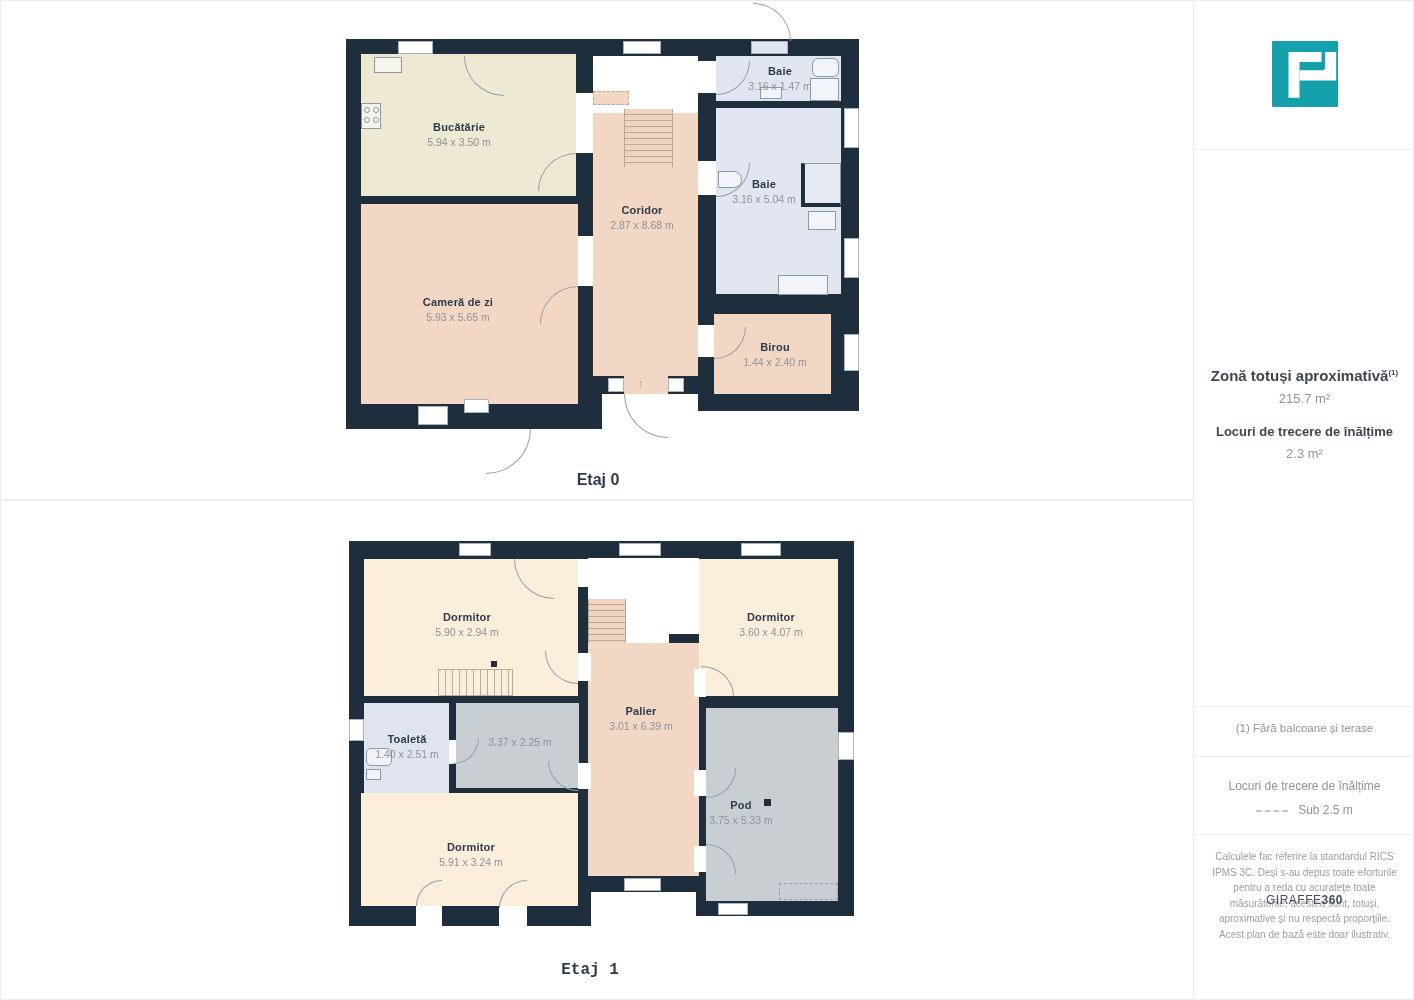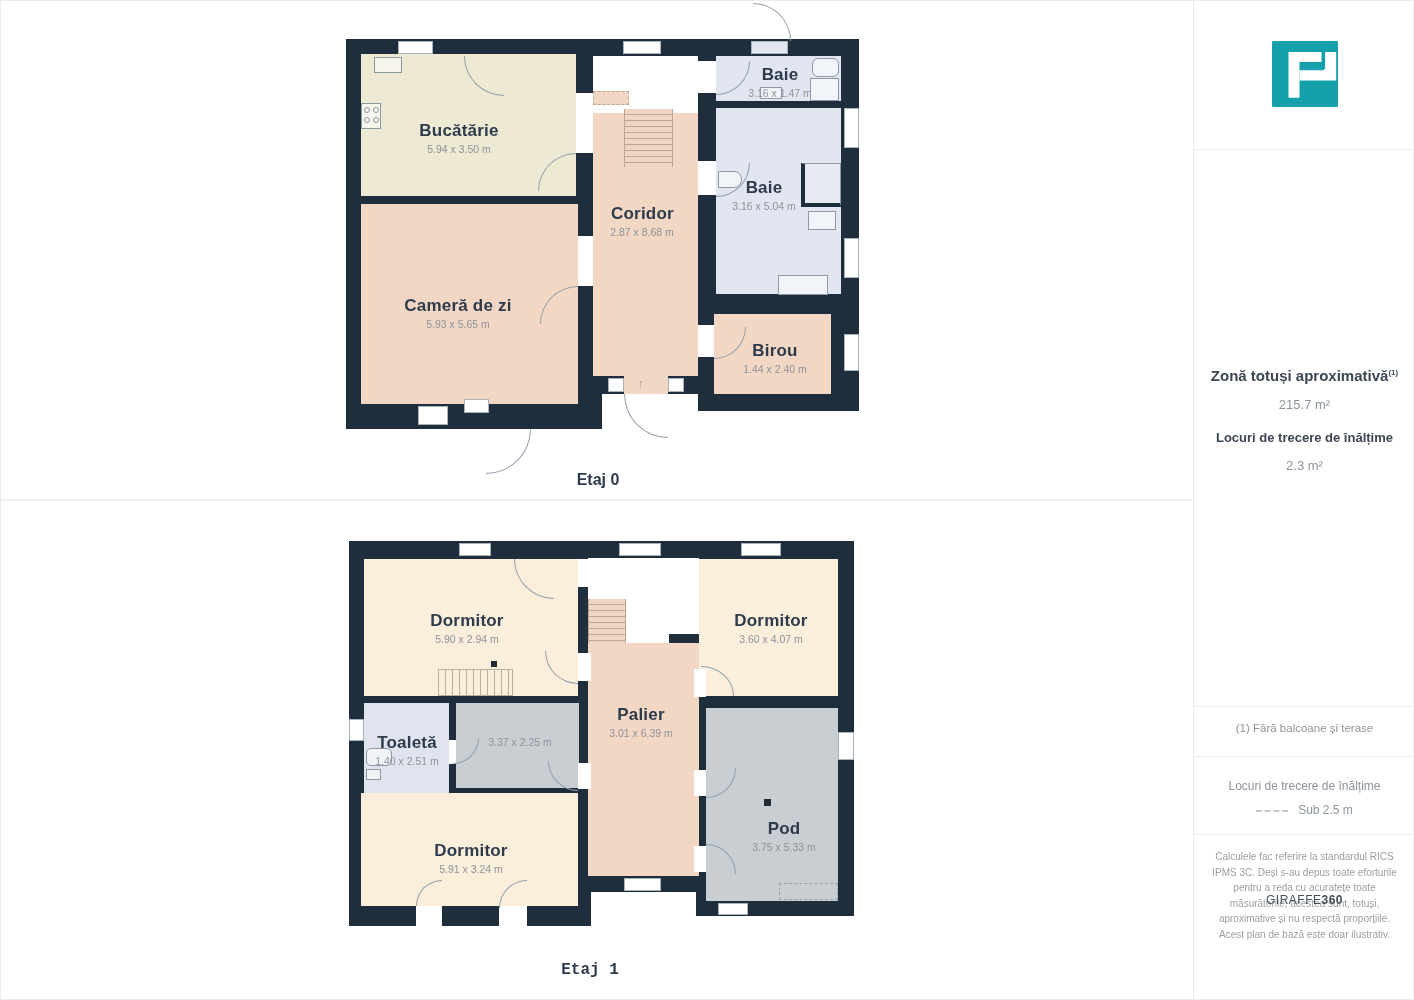--- a/index.html
+++ b/index.html
@@ -22,33 +22,33 @@
           border-left:4px solid #1f2e3c;border-bottom:4px solid #1f2e3c;}
   .dashed{position:absolute;border:1.5px dashed #c0a896;box-sizing:border-box;background:#f2d7c4;}
   .dashed.gray{border-color:#9aa2a9;background:transparent;}
   .stairsH{position:absolute;background-color:#f0d5c2;
      background-image:repeating-linear-gradient(180deg,rgba(0,0,0,0) 0,rgba(0,0,0,0) 5px,#c2a58f 5px,#c2a58f 6px);
      border-left:1px solid #c2a58f;border-right:1px solid #c2a58f;box-sizing:border-box;}
   .stairsV{position:absolute;background-color:#fbeeda;
      background-image:repeating-linear-gradient(90deg,rgba(0,0,0,0) 0,rgba(0,0,0,0) 6px,#b9ad9e 6px,#b9ad9e 7px);
      border:1px solid #b9ad9e;box-sizing:border-box;}
   .rlabel{position:absolute;transform:translateX(-50%);text-align:center;white-space:nowrap;line-height:1.15;}
-  .rname{display:block;font-weight:700;font-size:17px;color:#2d3b4c;letter-spacing:.2px;}
+  .rname{display:block;font-weight:700;font-size:11px;color:#2d3b4c;letter-spacing:.2px;}
   .rdims{display:block;font-size:10.5px;color:#8e939c;margin-top:2px;}
   .floorlabel{position:absolute;transform:translateX(-50%);font-weight:700;font-size:16px;color:#2d3b4c;}
   .arrow{position:absolute;font-size:11px;color:#94a1ab;}
   .dot{position:absolute;background:#222b33;}
   .hdivider{position:absolute;left:0;width:1192px;height:2px;background:#f0eeee;}
   .sidebar{position:absolute;left:1192px;top:0;width:222px;height:1000px;background:#fff;border-left:1px solid #eceaea;box-sizing:border-box;}
   .sdiv{position:absolute;left:0;width:100%;height:1px;background:#ededed;}
   .logo{position:absolute;left:50%;transform:translateX(-50%);top:40px;}
   .areaBlock{position:absolute;top:366px;left:0;width:100%;text-align:center;}
   .bigLabel{font-weight:700;font-size:15px;color:#3d4654;}
   .bigLabel sup{font-size:8px;}
-  .value{font-size:13px;color:#8d949c;margin-top:13px;}
+  .value{font-size:13px;color:#8d949c;margin-top:7px;}
   .midLabel{font-weight:700;font-size:13px;color:#3d4654;margin-top:18px;}
   .footnote{position:absolute;top:721px;left:0;width:100%;text-align:center;font-size:11.5px;color:#8d949c;}
   .legendTitle{position:absolute;top:778px;left:0;width:100%;text-align:center;font-size:12px;color:#8d949c;}
   .legendRow{position:absolute;top:802px;left:0;width:100%;text-align:center;font-size:12px;color:#8d949c;}
   .dashSwatch{display:inline-block;width:32px;border-top:2px dashed #c3c8cd;vertical-align:middle;margin-right:10px;}
   .disclaimer{position:absolute;top:848px;left:14px;right:14px;text-align:center;font-size:10px;line-height:1.55;color:#9aa0a7;}
   .brand{position:absolute;top:892px;left:0;width:100%;text-align:center;font-size:12px;color:#464d56;letter-spacing:.5px;}
   .brand b{font-weight:700;}
 </style>
 </head>
@@ -116,21 +116,21 @@
     <span class="arrow" style="left:292px;top:338px;">↑</span>
 
     <div class="rlabel" style="left:113px;top:82px;">
       <span class="rname">Bucătărie</span>
       <span class="rdims">5.94 x 3.50 m</span>
     </div>
     <div class="rlabel" style="left:112px;top:257px;">
       <span class="rname">Cameră de zi</span>
       <span class="rdims">5.93 x 5.65 m</span>
     </div>
-    <div class="rlabel" style="left:296px;top:165px;text-align:right;">
+    <div class="rlabel" style="left:296px;top:165px;">
       <span class="rname">Coridor</span>
       <span class="rdims">2.87 x 8.68 m</span>
     </div>
     <div class="rlabel" style="left:434px;top:26px;">
       <span class="rname">Baie</span>
       <span class="rdims">3.16 x 1.47 m</span>
     </div>
     <div class="rlabel" style="left:418px;top:139px;">
       <span class="rname">Baie</span>
       <span class="rdims">3.16 x 5.04 m</span>
@@ -207,21 +207,21 @@
       <span class="rname">Toaletă</span>
       <span class="rdims">1.40 x 2.51 m</span>
     </div>
     <div class="rlabel" style="left:171px;top:193px;">
       <span class="rdims">3.37 x 2.25 m</span>
     </div>
     <div class="rlabel" style="left:292px;top:164px;">
       <span class="rname">Palier</span>
       <span class="rdims">3.01 x 6.39 m</span>
     </div>
-    <div class="rlabel" style="left:392px;top:278px;margin-left:43px;">
+    <div class="rlabel" style="left:392px;top:258px;">
       <span class="rname">Pod</span>
       <span class="rdims">3.75 x 5.33 m</span>
     </div>
     <div class="rlabel" style="left:122px;top:300px;">
       <span class="rname">Dormitor</span>
       <span class="rdims">5.91 x 3.24 m</span>
     </div>
     <div class="floorlabel" style="left:241px;top:420px;font-family:Liberation Mono, monospace;">Etaj 1</div>
   </div>
 

